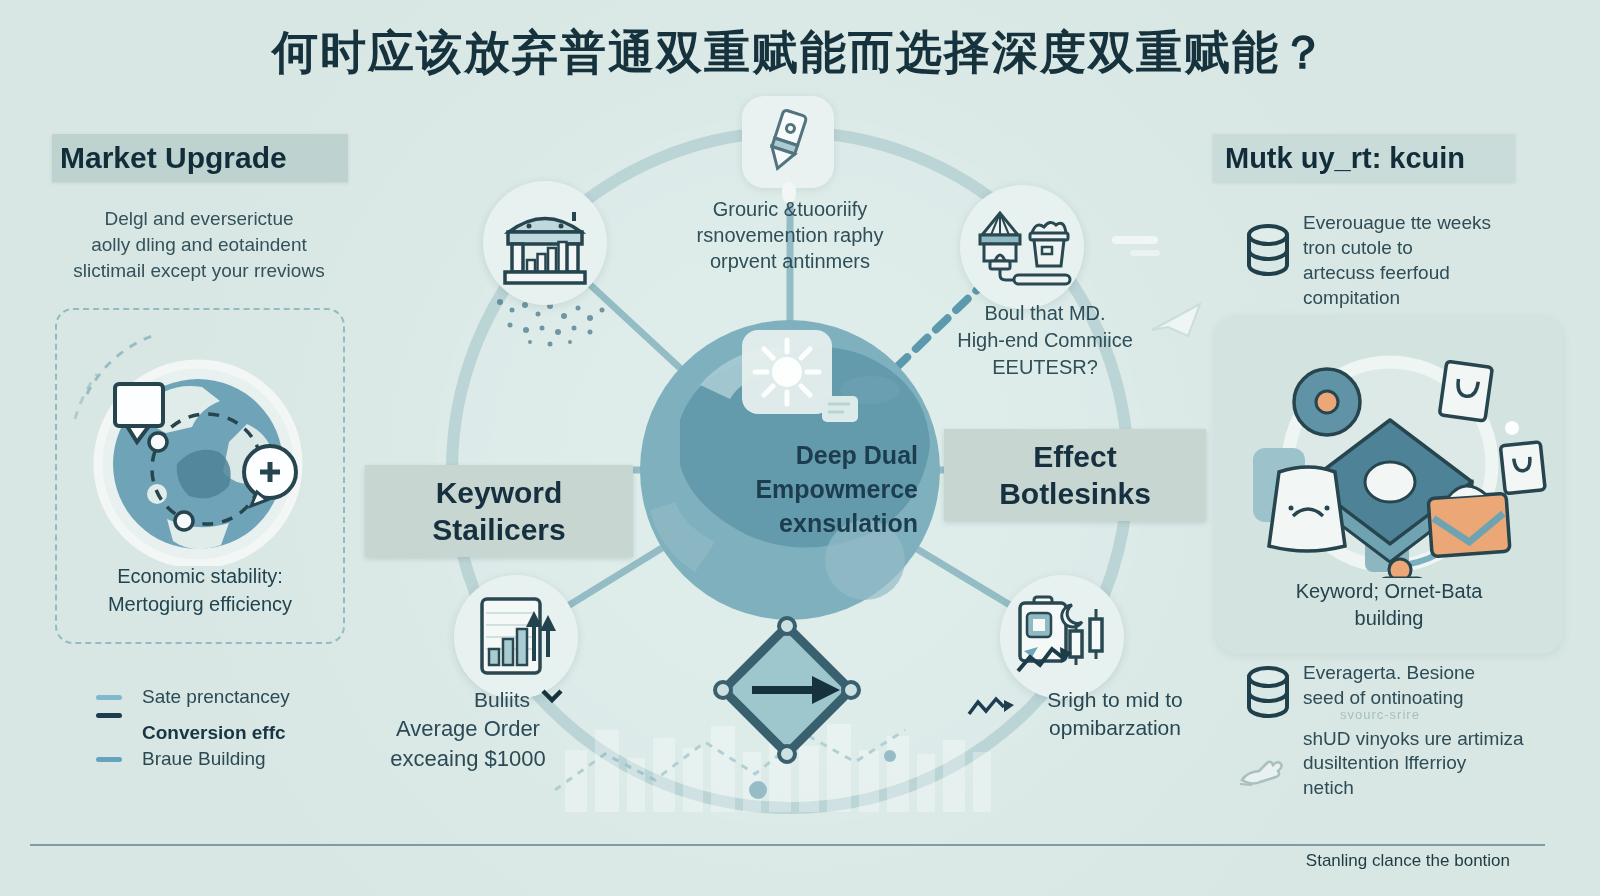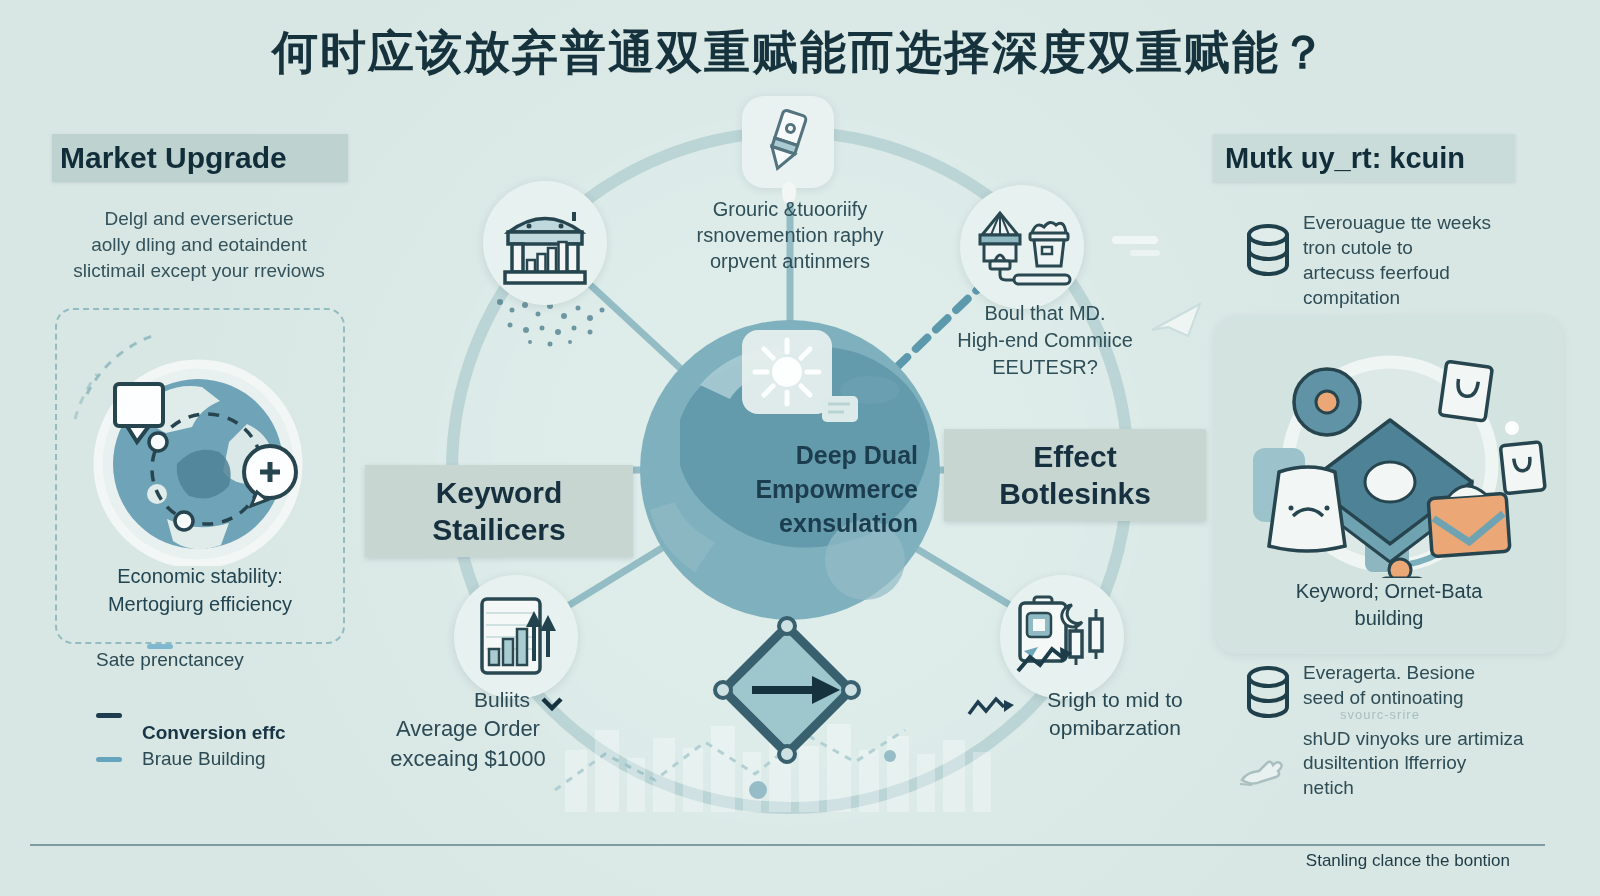--- a/index.html
+++ b/index.html
@@ -45,21 +45,21 @@
   }
   .label-box{
     display:flex; align-items:center; justify-content:center; text-align:center;
     background:#c7d6d1; font-size:30px; font-weight:800; color:#16303f; line-height:37px;
     box-shadow:0 2px 5px rgba(70,95,100,.18);
   }
   .hub-text{left:663px; top:438px; width:255px; text-align:right; font-size:25px; line-height:34px; font-weight:600; color:#1c3d4e;}
   .cap{text-align:center; color:#2e4e58;}
   .cap-top{left:628px; top:196px; width:324px; font-size:20px; line-height:26px;}
   .cap-right{left:915px; top:300px; width:260px; font-size:20px; line-height:27px;}
-  .chips-row{left:430px; top:688px; width:180px; display:flex; align-items:flex-end; justify-content:center; gap:10px; font-size:21px; font-weight:500; color:#2b4a55;}
+  .chips-row{left:430px; top:688px; width:180px; display:flex; align-items:flex-start; justify-content:center; gap:10px; font-size:21px; font-weight:500; color:#2b4a55;}
   .cap-order{left:348px; top:714px; width:240px; font-size:22px; line-height:30px; color:#2b4a55;}
   .cap-growth{left:1008px; top:686px; width:214px; font-size:21px; line-height:28px; color:#274752;}
   .cap-bottom{left:580px; top:803px; width:400px; font-size:22px; font-weight:600; letter-spacing:.5px; color:#1e3d49;}
   .right-para{left:1303px; top:210px; width:265px; font-size:19px; line-height:25px; color:#2e4d57;}
   .panel{left:1215px; top:316px; width:348px; height:338px; background:#d2e3e0; border-radius:22px; box-shadow:0 2px 8px rgba(60,90,95,.10);}
   .panel-caption{left:0; right:0; top:262px; text-align:center; font-size:20px; line-height:27px; color:#24434f; font-weight:500;}
   .note{font-size:19px; line-height:25px; color:#2d4c56;}
   .note1{left:1303px; top:660px; width:270px;}
   .note-faint{left:1340px; top:707px; font-size:13px; letter-spacing:1px; color:#a7bec0;}
   .note2{left:1303px; top:726px; width:280px;}
@@ -326,21 +326,21 @@
         <circle cx="213" cy="158" r="26" fill="#fdfeff" stroke="#27454f" stroke-width="4"></circle>
         <path d="M200,178 l-6,14 l16,-6 z" fill="#fdfeff" stroke="#27454f" stroke-width="3"></path>
         <line x1="203" y1="158" x2="223" y2="158" stroke="#27454f" stroke-width="5"></line>
         <line x1="213" y1="148" x2="213" y2="168" stroke="#27454f" stroke-width="5"></line>
       </g>
     </svg>
     <div class="abs card-caption ml">Economic stability:
 Mertogiurg efficiency</div>
   </div>
 
-  <div class="abs legend-row" style="top:644px;flex-direction:column;">
+  <div class="abs legend-row" style="top:684px;">
     <span class="legend-dash" style="background-color: rgb(127, 184, 207);"></span>
     <span class="legend-label">Sate prenctancey</span>
   </div>
   <div class="abs legend-row legend-bold" style="top:702px;">
     <span class="legend-dash" style="background-color: rgb(30, 60, 80);"></span>
     <span class="legend-label">Conversion effc</span>
   </div>
   <div class="abs legend-row" style="top:746px;">
     <span class="legend-dash" style="background-color: rgb(100, 165, 189);"></span>
     <span class="legend-label">Braue Building</span>

